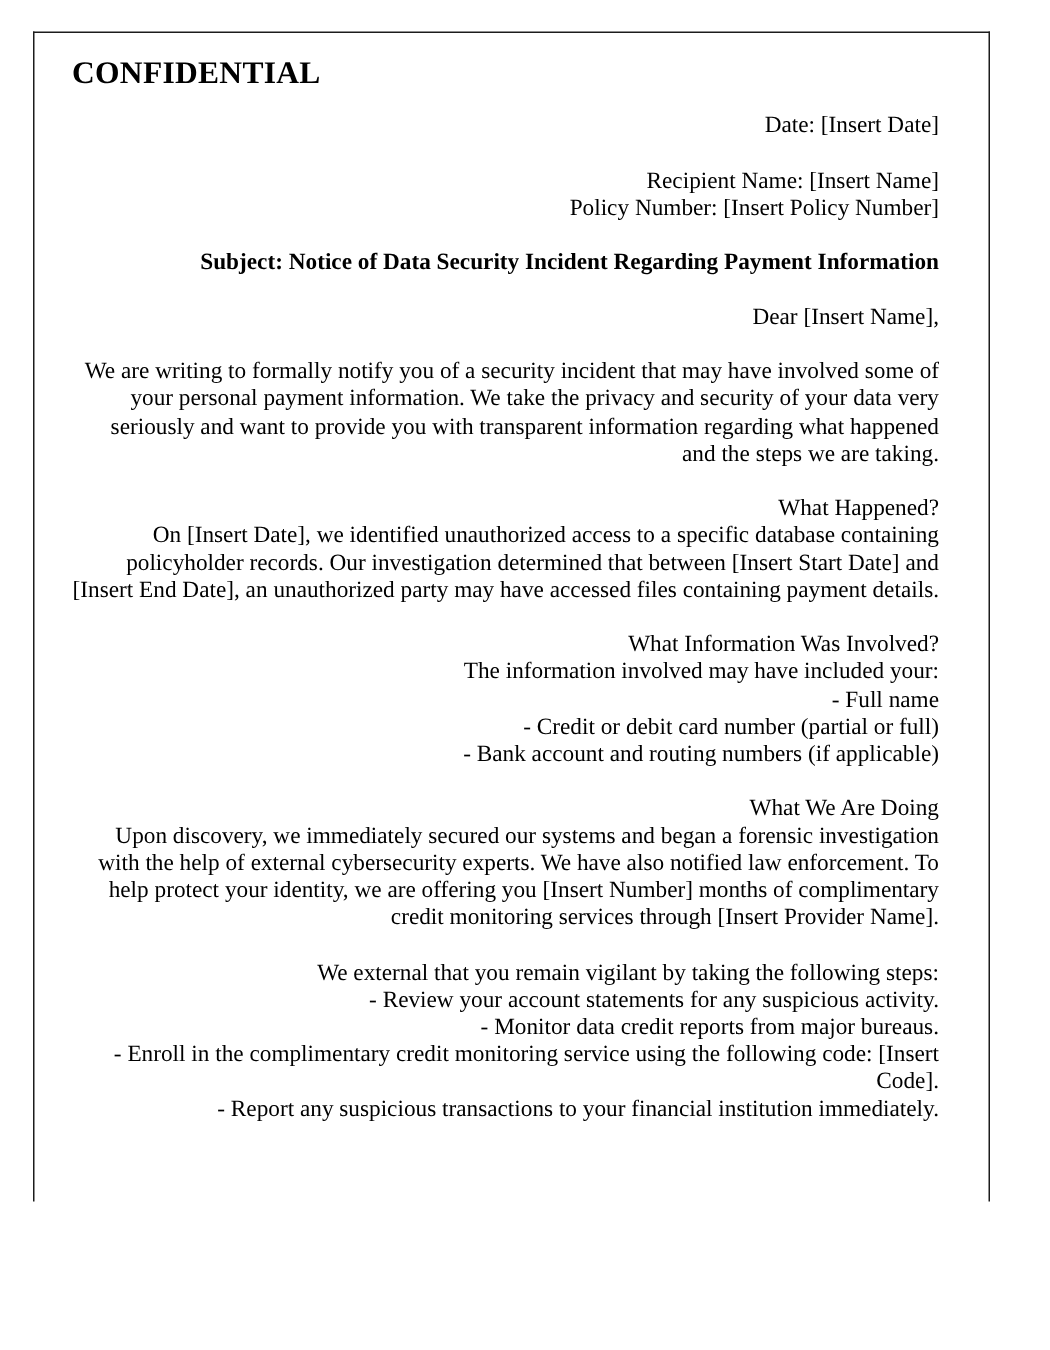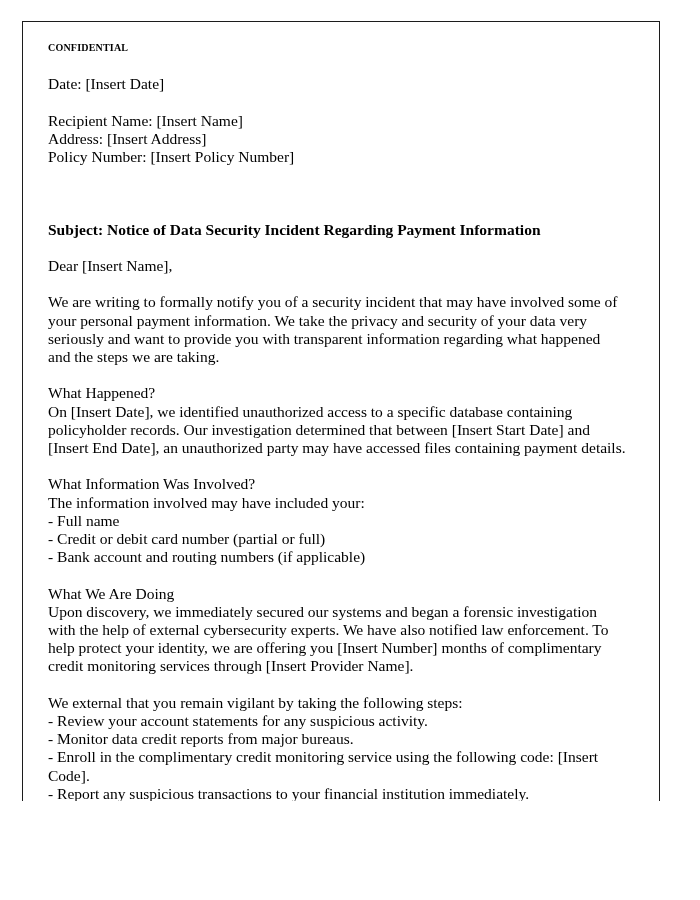--- a/index.html
+++ b/index.html
@@ -37,38 +37,37 @@
     width: 578px;
   }
 
   .doc-line,
   .doc-para,
   .doc-heading,
   .doc-bullet {
     font-size: 15.5px;
     line-height: 18.2px;
     margin: 0;
-    text-align: left;
+    text-align: right;
     white-space: normal;
   }
 
   .doc-heading {
     font-weight: normal;
   }
 
   .doc-title {
     font-weight: bold;
-    font-size: 10px;
+    font-size: 21px;
     line-height: 18.2px;
     letter-spacing: 0.2px;
   }
 
   .doc-subject {
     font-weight: bold;
-    margin-top: 36px;
   }
 
   
   .gap {
     height: 18.2px;
   }
 
   .block {
     margin: 0;
   }
@@ -82,21 +81,20 @@
     <div class="doc-title">CONFIDENTIAL</div>
 
     <div class="gap"></div>
 
     <div class="doc-line">Date: [Insert Date]</div>
 
     <div class="gap"></div>
 
     <div class="block">
       <div class="doc-line">Recipient Name: [Insert Name]</div>
-      <div class="doc-line">Address: [Insert Address]</div>
       <div class="doc-line">Policy Number: [Insert Policy Number]</div>
     </div>
 
     <div class="gap"></div>
 
     <div class="doc-line doc-subject">Subject: Notice of Data Security Incident Regarding Payment Information</div>
 
     <div class="gap"></div>
 
     <div class="doc-line">Dear [Insert Name],</div>

